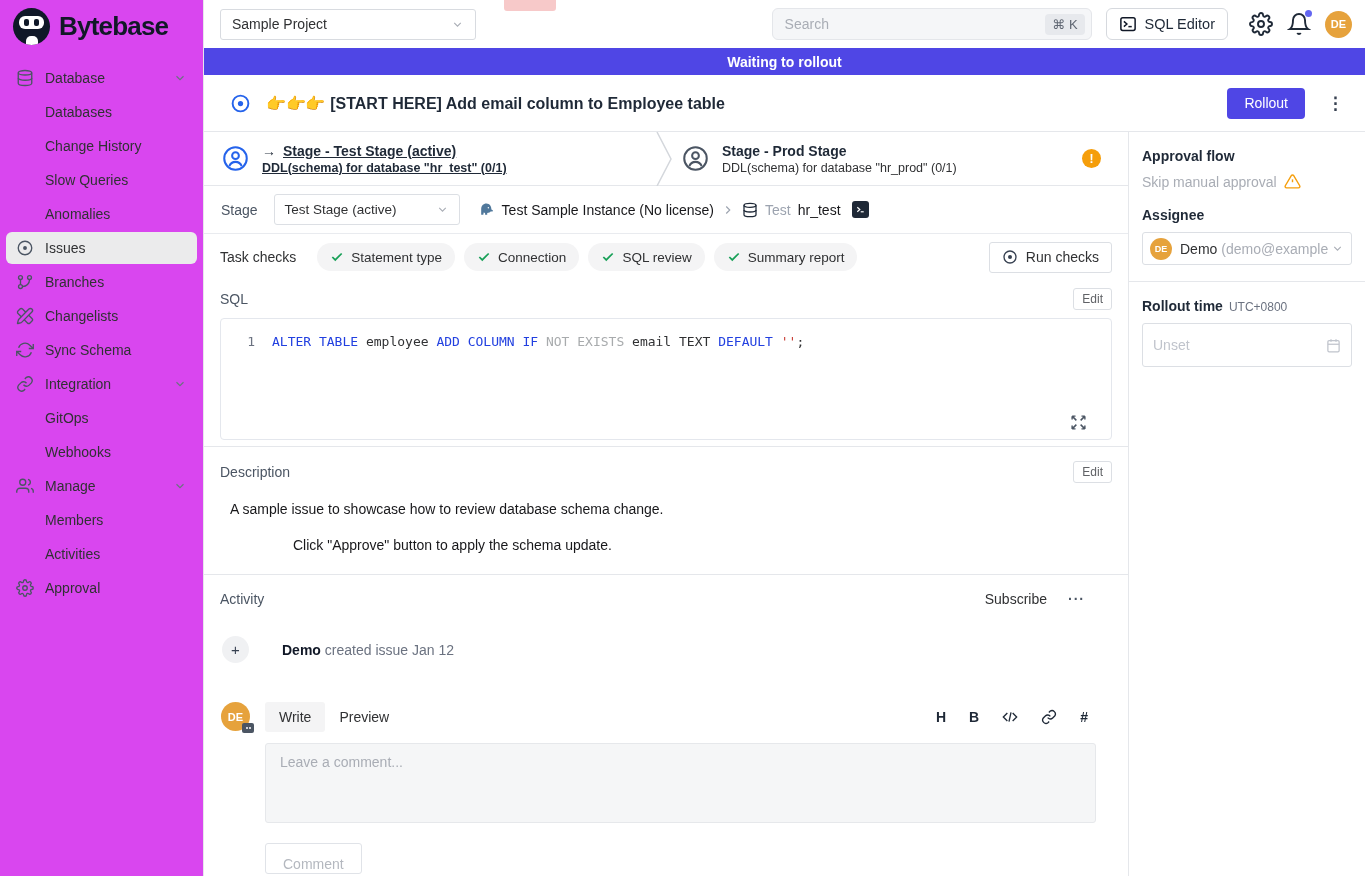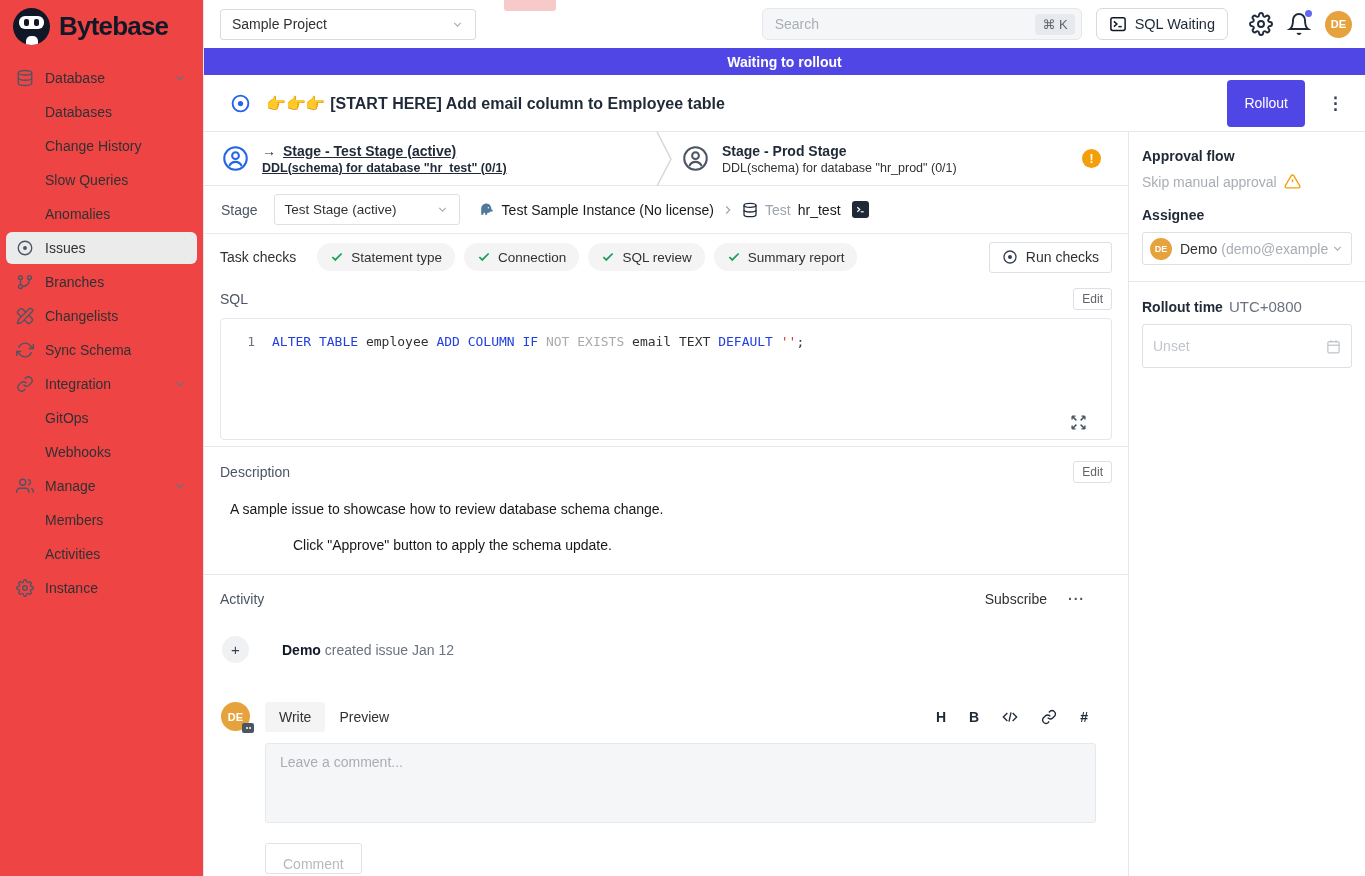--- a/index.html
+++ b/index.html
@@ -2,21 +2,21 @@
 <html><head>
 <meta charset="utf-8">
 <style>
   * { margin:0; padding:0; box-sizing:border-box; }
   html,body { width:1365px; height:876px; overflow:hidden; }
   body { font-family:"Liberation Sans", sans-serif; font-size:14px; color:#303133; background:#fff; }
   svg { display:block; }
   .app { display:flex; width:1365px; height:876px; }
 
   
-  .sidebar { width:204px; flex:none; background:#ef4444; border-right:1px solid #e5e7eb; display:flex; flex-direction:column; }
+  .sidebar { width:204px; flex:none; background:#d946ef; border-right:1px solid #e5e7eb; display:flex; flex-direction:column; }
   .logo { height:52px; display:flex; align-items:center; padding-left:13px; gap:9px; }
   .logo-mark { position:relative; width:37px; height:37px; background:#101828; border-radius:50%; overflow:hidden; flex:none; }
   .logo-goggles { position:absolute; left:6px; top:8px; width:25px; height:13px; background:#fff; border-radius:6px; display:flex; align-items:center; justify-content:space-between; padding:0 5px; }
   .logo-eye { width:5px; height:7px; background:#101828; border-radius:2px; }
   .logo-body { position:absolute; left:12.5px; bottom:-1px; width:12px; height:10px; background:#fff; border-radius:5px 5px 0 0; }
   .logo-text { font-size:26px; font-weight:800; letter-spacing:-0.8px; color:#111827; }
   .nav { padding:10px 6px 0 6px; }
   .nav-item { display:flex; align-items:center; height:32px; margin-bottom:2px; border-radius:6px; padding:0 10px; cursor:pointer; color:#303133; }
   .nav-item .ni { width:18px; height:18px; color:#4b5563; margin-right:11px; flex:none; }
   .nav-item.child { padding-left:39px; }
@@ -42,21 +42,21 @@
   .bell-dot { position:absolute; top:-2px; right:-1px; width:7px; height:7px; border-radius:50%; background:#6366f1; }
   .avatar { width:27px; height:27px; border-radius:50%; background:#e6a23c; color:#fff; font-size:11px; font-weight:bold; display:flex; align-items:center; justify-content:center; margin-left:7px; cursor:pointer; flex:none; }
 
   
   .banner { height:27px; flex:none; background:#4f46e5; color:#fff; font-weight:bold; font-size:14px; display:flex; align-items:center; justify-content:center; }
 
   
   .issue-header { height:57px; flex:none; display:flex; align-items:center; border-bottom:1px solid #e5e7eb; padding:0 20px 0 26px; }
   .status-icon { width:21px; height:21px; color:#2563eb; margin-right:15px; flex:none; }
   .issue-title { font-size:16px; font-weight:bold; color:#1f2937; flex:1; white-space:nowrap; overflow:hidden; }
-  .rollout-btn { background:#4f46e5; color:#fff; border:none; border-radius:4px; height:47px; padding:1px 17px; font-size:14px; font-family:"Liberation Sans",sans-serif; cursor:pointer; }
+  .rollout-btn { background:#4f46e5; color:#fff; border:none; border-radius:4px; height:31px; padding:1px 17px; font-size:14px; font-family:"Liberation Sans",sans-serif; cursor:pointer; }
   .dots-v { font-size:17px; color:#374151; margin-left:22px; cursor:pointer; letter-spacing:1px; font-weight:bold; }
 
   
   .content-row { flex:1; display:flex; min-height:0; }
   .main { flex:1; min-width:0; }
   .panel { width:237px; flex:none; border-left:1px solid #e5e7eb; }
 
   
   .stage-cards { height:54px; display:flex; align-items:stretch; border-bottom:1px solid #e5e7eb; }
   .stage-card { display:flex; align-items:center; cursor:pointer; }
@@ -145,21 +145,21 @@
   .panel-sec { padding:16px 13px; }
   .panel-sec.bordered { border-bottom:1px solid #e5e7eb; }
   .panel-title { font-weight:bold; color:#1f2937; font-size:14px; }
   .skip-row { display:flex; align-items:center; gap:7px; margin-top:9px; color:#a9adb5; }
   .warn-tri { width:17px; height:17px; color:#f59e0b; }
   .assignee-title { margin-top:17px; }
   .assignee-select { margin-top:9px; height:33px; border:1px solid #dcdfe4; border-radius:3px; display:flex; align-items:center; padding:0 7px; cursor:pointer; background:#fff; overflow:hidden; }
   .assignee-select .avatar { width:22px; height:22px; font-size:9px; margin:0; }
   .assignee-name { margin-left:8px; color:#303133; white-space:nowrap; }
   .assignee-email { margin-left:4px; color:#a9adb5; white-space:nowrap; overflow:hidden; flex:1; }
-  .tz { font-weight:normal; color:#6b7280; font-size:15px; margin-left:6px; }
+  .tz { font-weight:normal; color:#6b7280; font-size:12px; margin-left:6px; }
   .unset-input { margin-top:9px; height:44px; border:1px solid #dcdfe4; border-radius:3px; display:flex; align-items:center; padding:0 10px; color:#c0c4cc; cursor:pointer; background:#fff; }
   .unset-input .grow { flex:1; }
   .cal-ic { width:15px; height:15px; color:#c0c4cc; }
   .sel-chev { width:13px; height:13px; color:#a9adb5; flex:none; }
 </style>
 </head>
 <body>
 
 <div class="app">
 
@@ -285,21 +285,21 @@
       <div class="nav-item child">
           <span>Activities</span>
         </div>
       <div class="nav-item">
         <span class="ni">
           <svg viewBox="0 0 24 24" fill="none" stroke="currentColor" stroke-width="1.8">
               <circle cx="12" cy="12" r="3"></circle>
               <path d="M19.4 15a1.65 1.65 0 0 0 .33 1.82l.06.06a2 2 0 0 1-2.83 2.83l-.06-.06a1.65 1.65 0 0 0-1.82-.33 1.65 1.65 0 0 0-1 1.51V21a2 2 0 0 1-4 0v-.09A1.65 1.65 0 0 0 9 19.4a1.65 1.65 0 0 0-1.82.33l-.06.06a2 2 0 0 1-2.83-2.83l.06-.06a1.65 1.65 0 0 0 .33-1.82 1.65 1.65 0 0 0-1.51-1H3a2 2 0 0 1 0-4h.09A1.65 1.65 0 0 0 4.6 9a1.65 1.65 0 0 0-.33-1.82l-.06-.06a2 2 0 0 1 2.83-2.83l.06.06a1.65 1.65 0 0 0 1.82.33H9a1.65 1.65 0 0 0 1-1.51V3a2 2 0 0 1 4 0v.09a1.65 1.65 0 0 0 1 1.51 1.65 1.65 0 0 0 1.82-.33l.06-.06a2 2 0 0 1 2.83 2.83l-.06.06a1.65 1.65 0 0 0-.33 1.82V9a1.65 1.65 0 0 0 1.51 1H21a2 2 0 0 1 0 4h-.09a1.65 1.65 0 0 0-1.51 1z"></path>
             </svg>
         </span>
-        <span class="grow">Instance</span>
+        <span class="grow">Approval</span>
       </div>
     </nav>
   </aside>
 
   <div class="rightcol">
 
     <div class="topbar">
       <div class="proj-select">
         <span class="grow">Sample Project</span>
         <span class="sel-chev">
@@ -315,21 +315,21 @@
         <span class="kbd">⌘ K</span>
       </div>
       <button class="sqled-btn">
         <span style="width:18px;height:18px;color:#111827">
           <svg viewBox="0 0 24 24" fill="none" stroke="currentColor" stroke-width="2">
               <rect x="2.5" y="3.5" width="19" height="17" rx="2.5"></rect>
               <polyline points="6.5 8.5 10.5 12 6.5 15.5"></polyline>
               <line x1="12.5" y1="15.5" x2="17" y2="15.5"></line>
             </svg>
         </span>
-        <span>SQL Waiting</span>
+        <span>SQL Editor</span>
       </button>
       <span class="icon-btn">
         <svg viewBox="0 0 24 24" fill="none" stroke="currentColor" stroke-width="1.9">
             <circle cx="12" cy="12" r="3"></circle>
             <path d="M19.4 15a1.65 1.65 0 0 0 .33 1.82l.06.06a2 2 0 0 1-2.83 2.83l-.06-.06a1.65 1.65 0 0 0-1.82-.33 1.65 1.65 0 0 0-1 1.51V21a2 2 0 0 1-4 0v-.09A1.65 1.65 0 0 0 9 19.4a1.65 1.65 0 0 0-1.82.33l-.06.06a2 2 0 0 1-2.83-2.83l.06-.06a1.65 1.65 0 0 0 .33-1.82 1.65 1.65 0 0 0-1.51-1H3a2 2 0 0 1 0-4h.09A1.65 1.65 0 0 0 4.6 9a1.65 1.65 0 0 0-.33-1.82l-.06-.06a2 2 0 0 1 2.83-2.83l.06.06a1.65 1.65 0 0 0 1.82.33H9a1.65 1.65 0 0 0 1-1.51V3a2 2 0 0 1 4 0v.09a1.65 1.65 0 0 0 1 1.51 1.65 1.65 0 0 0 1.82-.33l.06-.06a2 2 0 0 1 2.83 2.83l-.06.06a1.65 1.65 0 0 0-.33 1.82V9a1.65 1.65 0 0 0 1.51 1H21a2 2 0 0 1 0 4h-.09a1.65 1.65 0 0 0-1.51 1z"></path>
           </svg>
       </span>
       <span class="icon-btn">
         <svg viewBox="0 0 24 24" fill="none" stroke="currentColor" stroke-width="1.9">
             <path d="M18 8A6 6 0 0 0 6 8c0 7-3 9-3 9h18s-3-2-3-9"></path>

